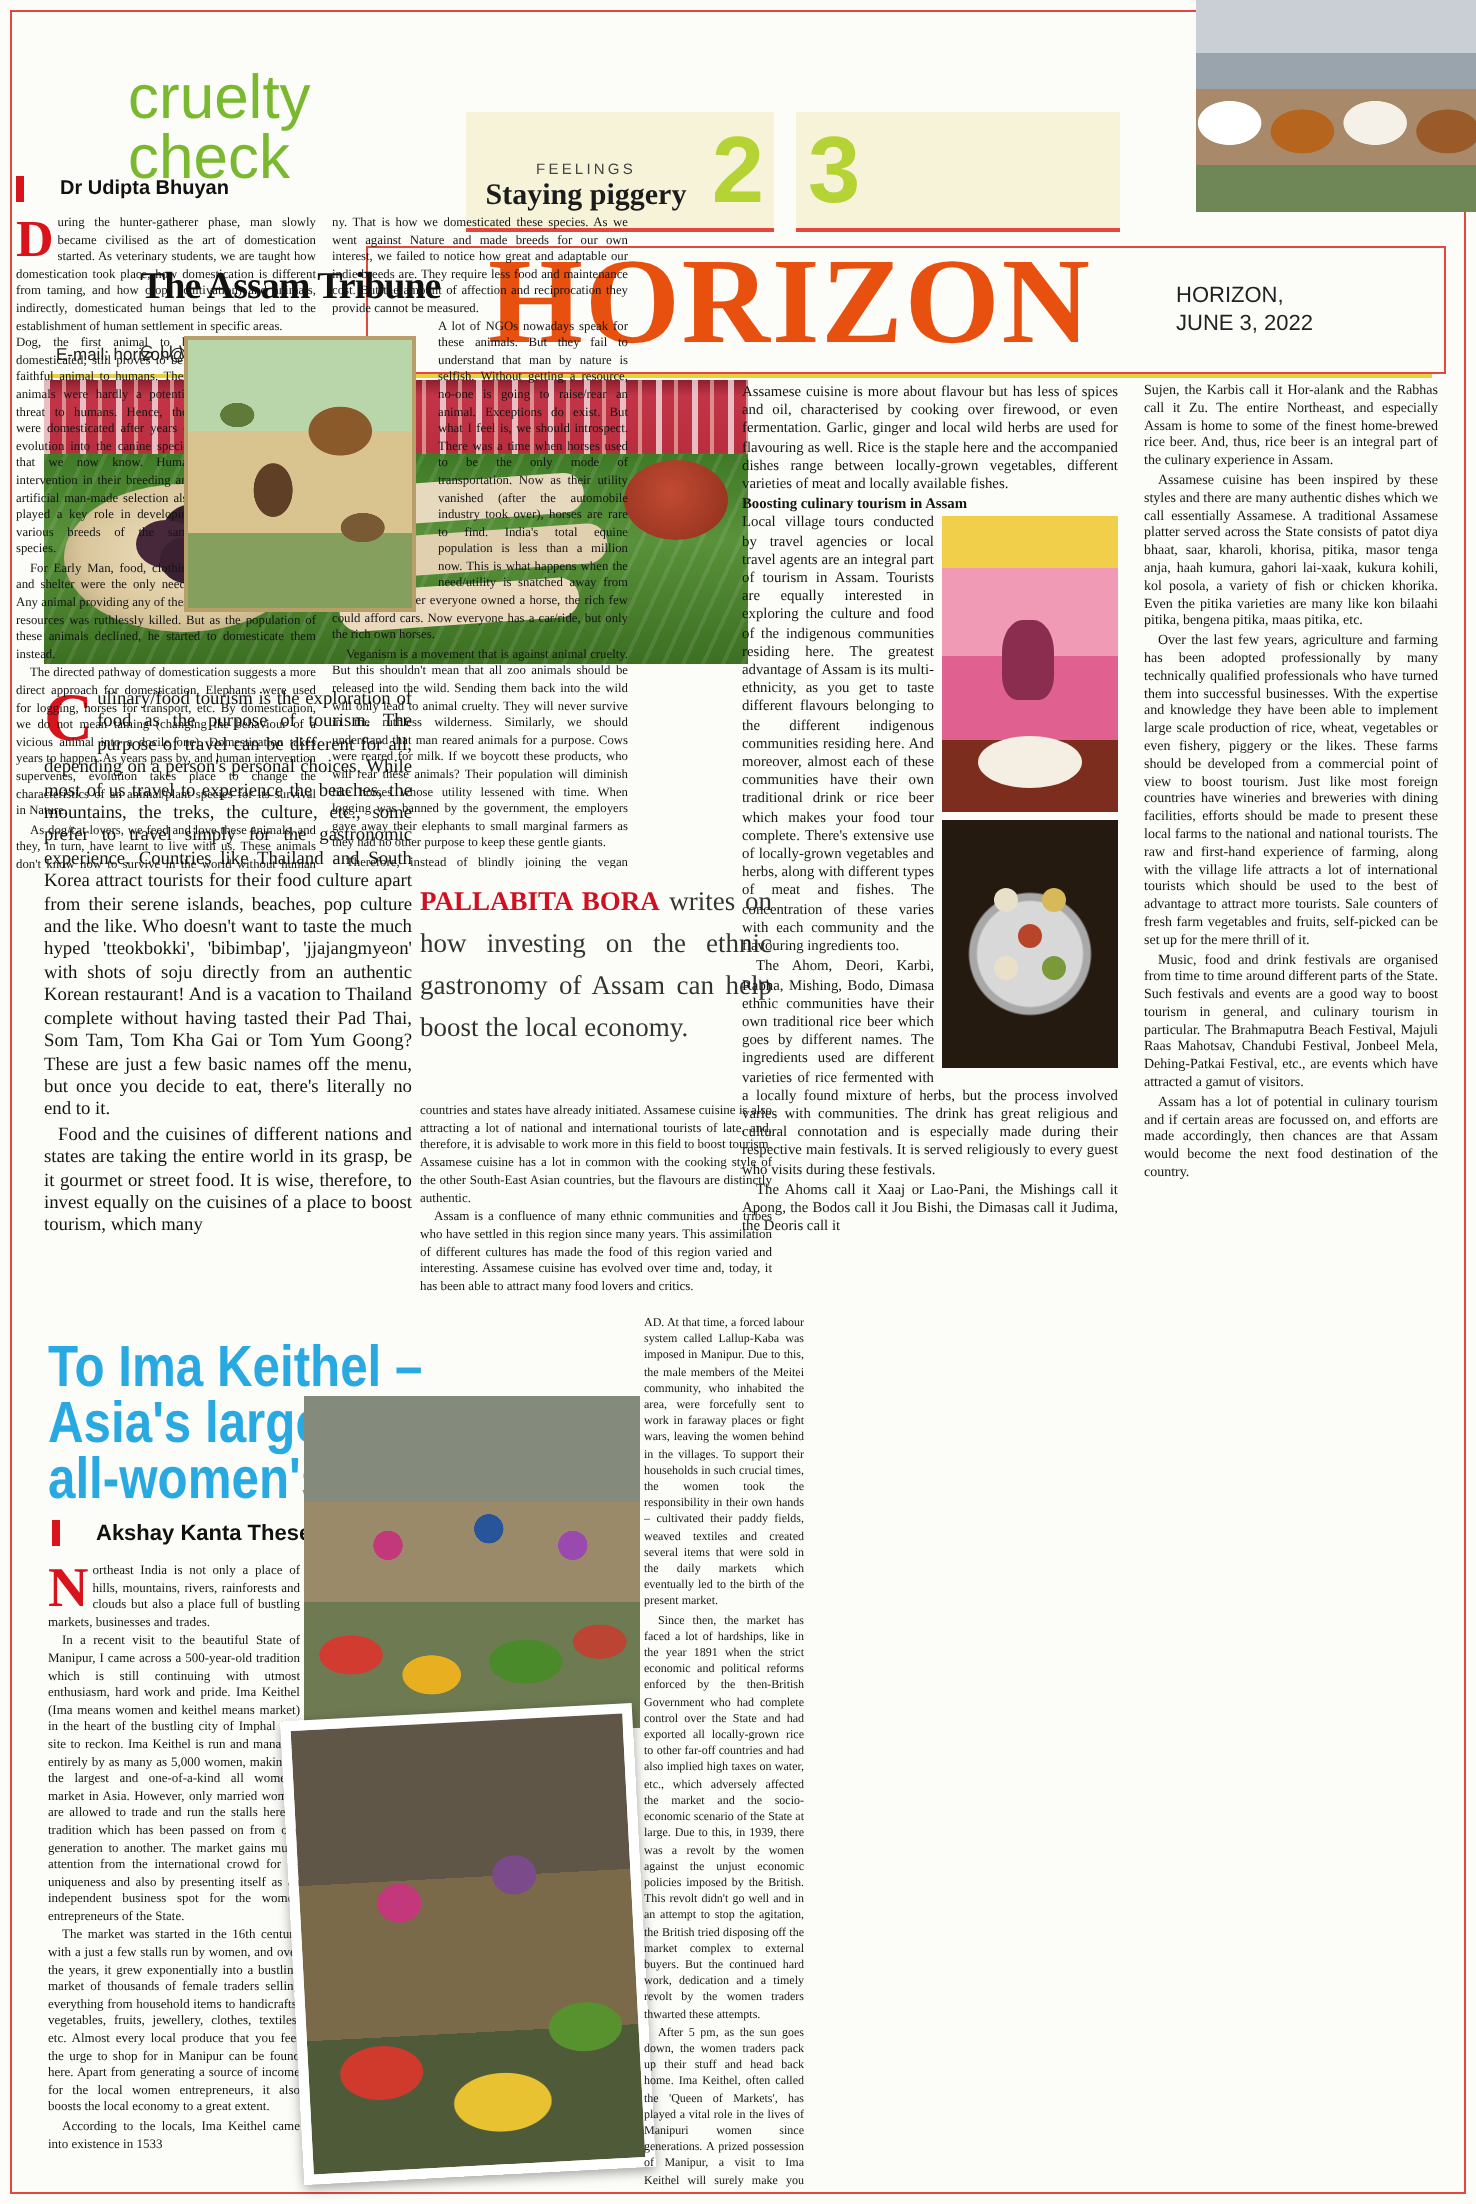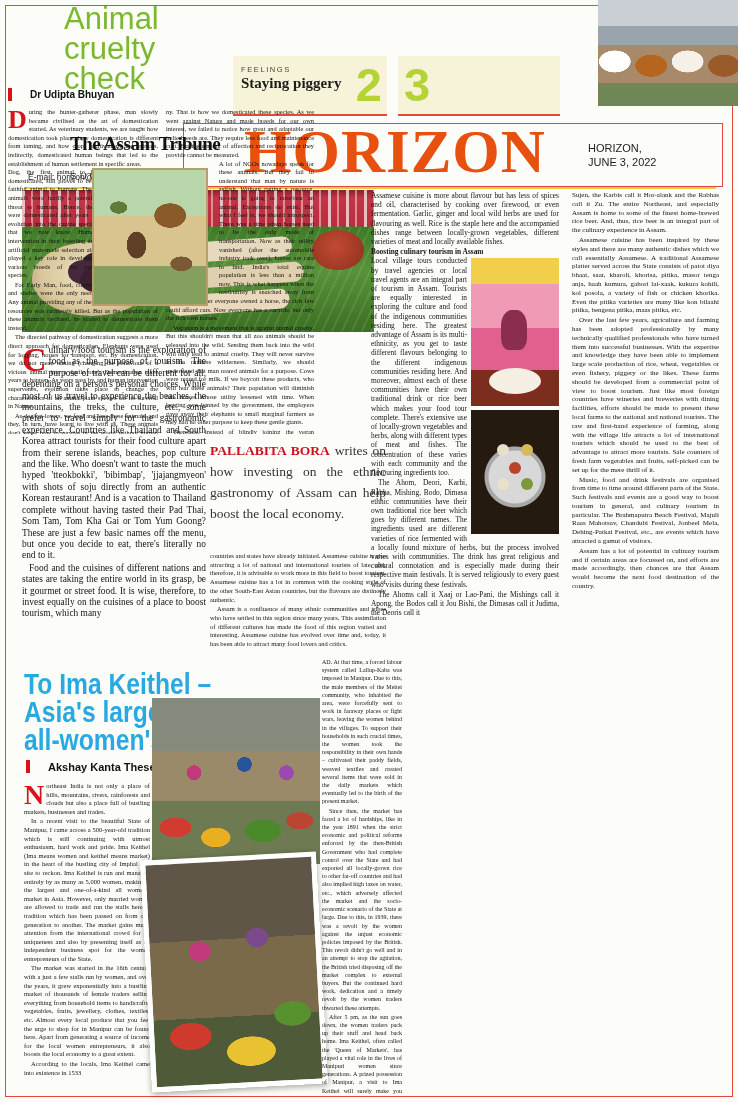--- a/index.html
+++ b/index.html
@@ -39,21 +39,21 @@
 .c1spacer{float:right;width:58px;height:132px;margin:2px 0 2px 3px}
 .c2spacer{float:left;width:50px;height:130px;margin:2px 3px 2px 0}
 </style>
 </head>
 <body>
 
 <div class="sheet">
   <div class="frame"></div>
 
   <div class="teaser" style="left:233px;width:154px">
-    <div class="abs" style="left:8px;top:9px;width:104px;text-align:left">
+    <div class="abs" style="left:8px;top:24px;width:104px;text-align:center">
       <div class="kicker">FEELINGS</div>
       <div class="teaser-title">Staying piggery</div>
     </div>
     <div class="bignum abs" style="right:5px;top:5px">2</div>
   </div>
   <div class="teaser" style="left:398px;width:162px">
     <div class="bignum abs" style="left:6px;top:5px">3</div>
   </div>
 
   <div class="abs" style="left:183px;top:123px;width:540px;height:64px;border:1px solid #e2483d"></div>
@@ -136,21 +136,21 @@
   <div class="photo abs" style="left:146px;top:856px;width:176px;height:232px;border:5px solid #fff;box-shadow:0 2px 6px rgba(0,0,0,.35);transform:rotate(-3deg);background:radial-gradient(34px 22px at 22% 78%,#cf3a2c 0 60%,transparent 62%),radial-gradient(40px 24px at 58% 86%,#e8c230 0 60%,transparent 62%),radial-gradient(30px 20px at 84% 70%,#57922f 0 60%,transparent 62%),radial-gradient(18px 16px at 30% 40%,#c2387a 0 60%,transparent 62%),radial-gradient(18px 16px at 65% 35%,#7a4a8a 0 60%,transparent 62%),linear-gradient(180deg,#5f5648 0 35%,#7a6a4a 35% 70%,#4e5a38 70%)"></div>
   <div class="bodytext abs" style="left:322px;top:658px;width:80px;height:436px;font-size:6px;line-height:8.2px">
     <p>AD. At that time, a forced labour system called Lallup-Kaba was imposed in Manipur. Due to this, the male members of the Meitei community, who inhabited the area, were forcefully sent to work in faraway places or fight wars, leaving the women behind in the villages. To support their households in such crucial times, the women took the responsibility in their own hands – cultivated their paddy fields, weaved textiles and created several items that were sold in the daily markets which eventually led to the birth of the present market.</p>
     <p>Since then, the market has faced a lot of hardships, like in the year 1891 when the strict economic and political reforms enforced by the then-British Government who had complete control over the State and had exported all locally-grown rice to other far-off countries and had also implied high taxes on water, etc., which adversely affected the market and the socio-economic scenario of the State at large. Due to this, in 1939, there was a revolt by the women against the unjust economic policies imposed by the British. This revolt didn't go well and in an attempt to stop the agitation, the British tried disposing off the market complex to external buyers. But the continued hard work, dedication and a timely revolt by the women traders thwarted these attempts.</p>
     <p>After 5 pm, as the sun goes down, the women traders pack up their stuff and head back home. Ima Keithel, often called the 'Queen of Markets', has played a vital role in the lives of Manipuri women since generations. A prized possession of Manipur, a visit to Ima Keithel will surely make you admire and respect those women whose untiring efforts and a self-made business ecosystem have impacted the lives of millions of families since generations.</p>
   </div>
 
   <div class="animal-box" style="left:402px;top:656px;width:322px;height:440px">
     <div class="photo abs" style="right:0;top:0;width:140px;height:106px;background:radial-gradient(26px 18px at 12% 58%,#ffffff 0 60%,transparent 62%),radial-gradient(26px 18px at 38% 62%,#b5651d 0 60%,transparent 62%),radial-gradient(26px 18px at 64% 58%,#f5f0e8 0 60%,transparent 62%),radial-gradient(26px 18px at 90% 62%,#9a5a2a 0 60%,transparent 62%),linear-gradient(180deg,#c9cfd4 0 25%,#9aa4ad 25% 42%,#a8896a 42% 78%,#6f8757 78%)"></div>
     <div class="animal-headline abs" style="left:64px;top:4px">
-      <span>Animal</span><br>
+      <br>
       <span>cruelty</span><br>
       <span>check</span>
     </div>
     <div class="byline abs" style="left:8px;top:88px">
       <span class="bar"></span>
       <span class="name" style="font-size:10px">Dr Udipta Bhuyan</span>
     </div>
     <div class="bodytext" style="position:absolute;left:8px;top:108px;width:150px;height:326px;font-size:6.4px;line-height:8.6px">
       <p><span class="dropcap" style="font-size:26px;line-height:22px">D</span><span>uring the hunter-gatherer phase, man slowly became civilised as the art of domestication started. As veterinary students, we are taught how domestication took place, how domestication is different from taming, and how crops (cultivation) and animals, indirectly, domesticated human beings that led to the establishment of human settlement in specific areas.</span></p>
       <div class="c1spacer"></div>

